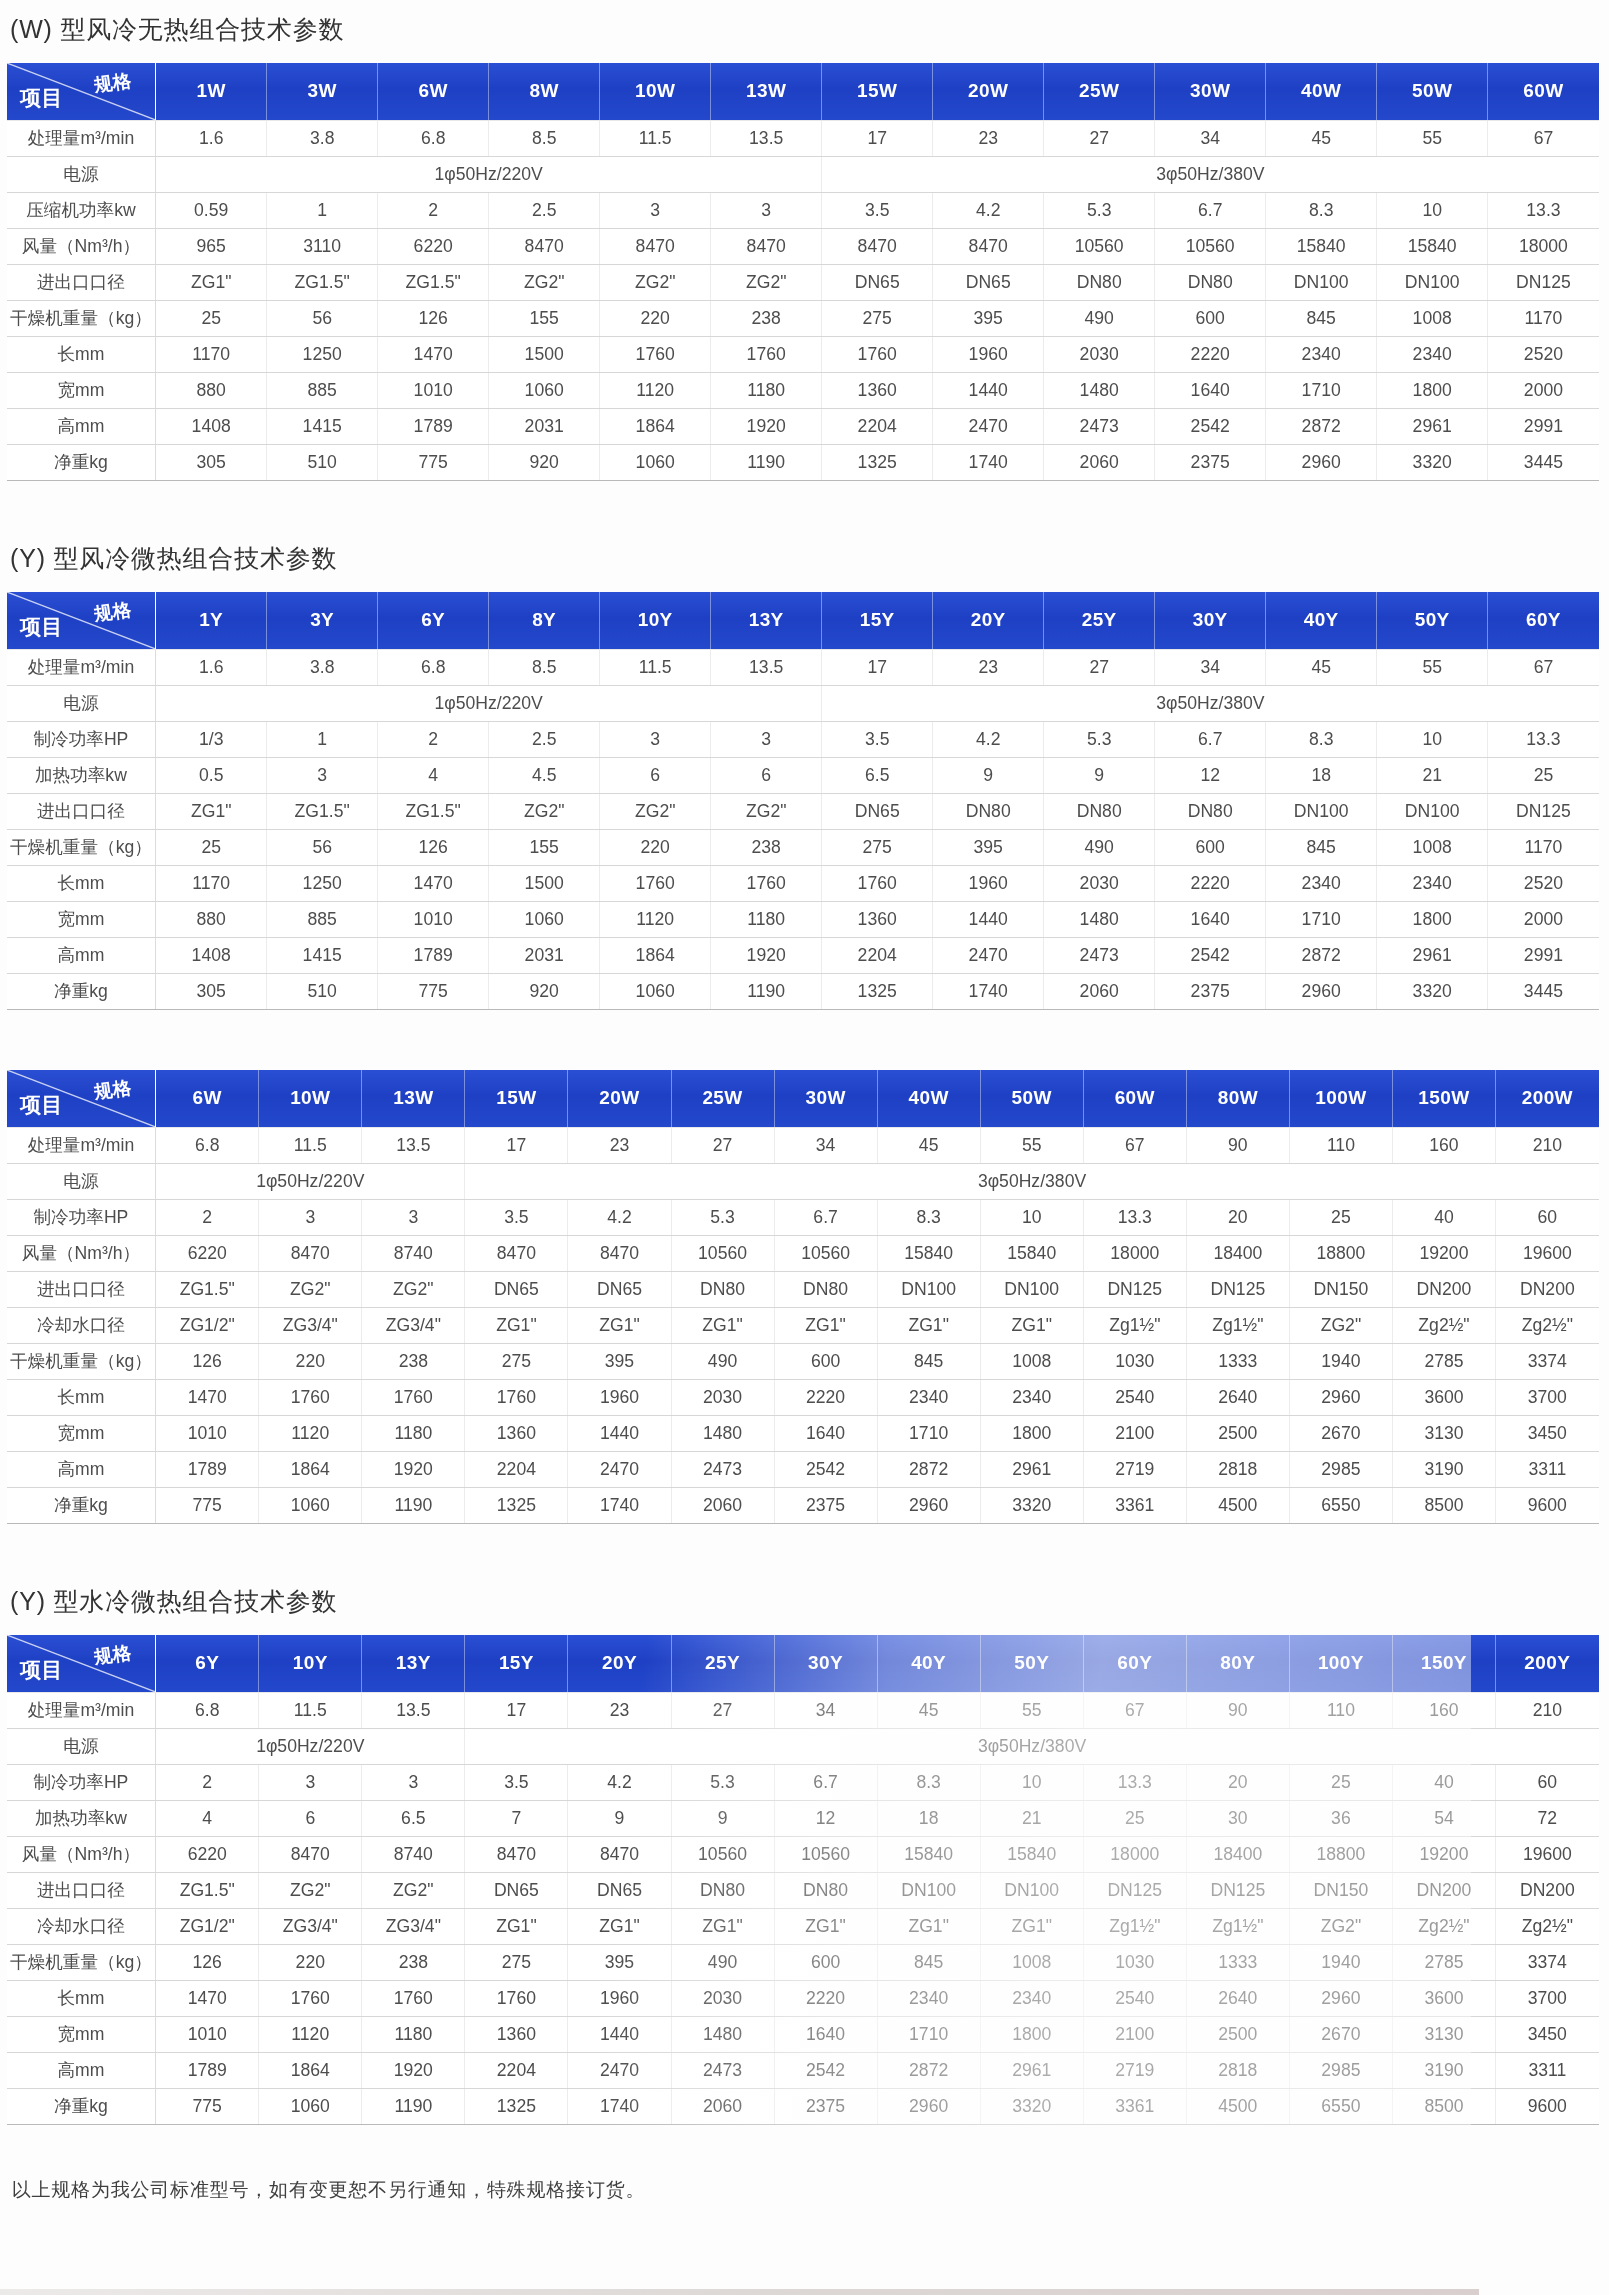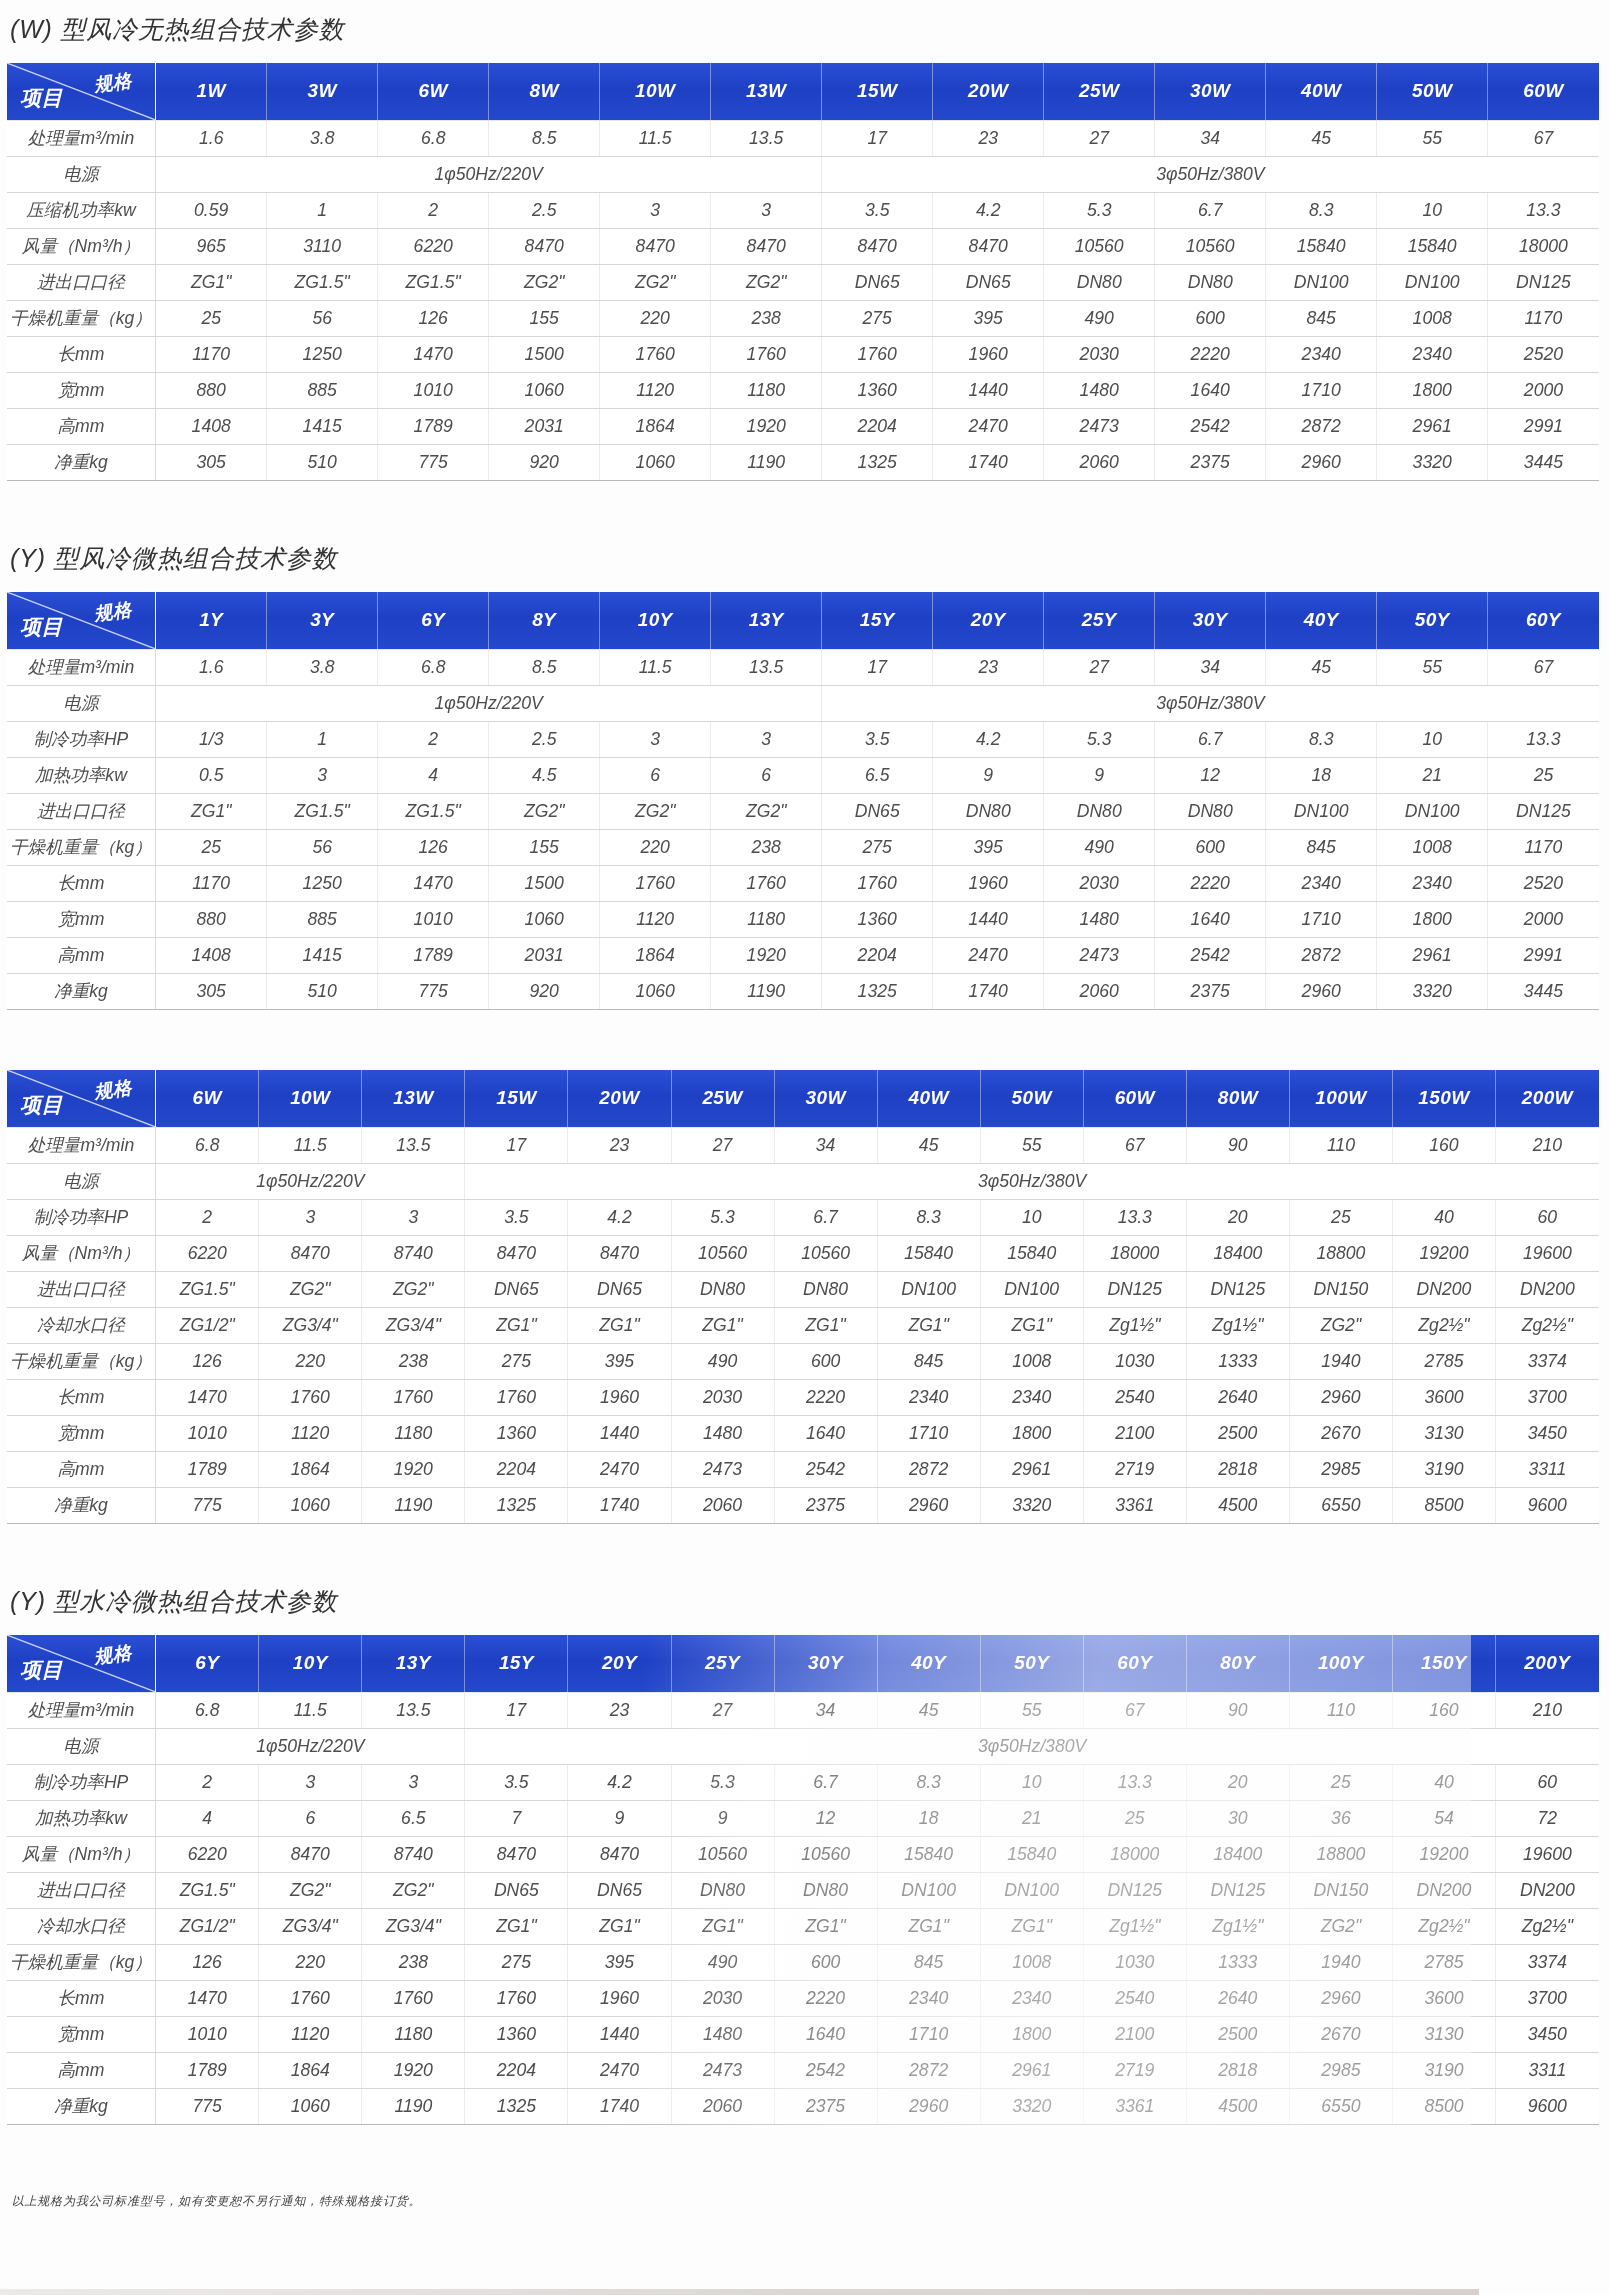--- a/index.html
+++ b/index.html
@@ -4,21 +4,21 @@
 <style>
   html,body{margin:0;padding:0;}
   body{
     width:1609px;height:2295px;position:relative;overflow:hidden;
     background:#fdfdfd;
     font-family:"Liberation Sans","DejaVu Sans",sans-serif;
     -webkit-font-smoothing:antialiased;
   }
   .page{
     position:relative;width:1479px;height:2295px;
-    box-sizing:border-box;padding:11.7px 8.4px 0 6.7px;font-style:italic;
+    box-sizing:border-box;padding:11.7px 8.4px 0 6.7px;
   }
   .tbl-title{
     font-size:25px;line-height:34px;font-weight:500;color:#333;
     letter-spacing:0.8px;margin:0 0 0 3.4px;
   }
   .tbl-section + .tbl-section{margin-top:60px;}
   .tbl-wrap{position:relative;margin-top:17px;}
   table.tbl{
     width:1592px;border-collapse:collapse;table-layout:fixed;
     background:#fff;
@@ -48,21 +48,21 @@
   th.corner .c-item{position:absolute;bottom:7.5px;left:13.4px;font-size:21px;}
   .fade-overlay{
     position:absolute;inset:0;pointer-events:none;
     background:linear-gradient(97deg,
       rgba(255,255,255,0) 42%,
       rgba(253,253,253,.38) 58%,
       rgba(253,253,253,.55) 72%,
       rgba(253,253,253,.42) 100%);
   }
   .footer-note{
-    margin:68px 0 0 5px;font-size:12px;color:#3f3f3f;letter-spacing:0.8px;
+    margin:52px 0 0 5px;font-size:19px;color:#3f3f3f;letter-spacing:0.8px;
   }
   .bottom-edge{
     position:absolute;left:0;right:0;bottom:0;height:5.9px;
     background:linear-gradient(to right, #eceae9 0%, #dcd7d5 55%, #d9cfce 100%);
   }
 </style>
 </head>
 <body>
 
 <div class="page">

